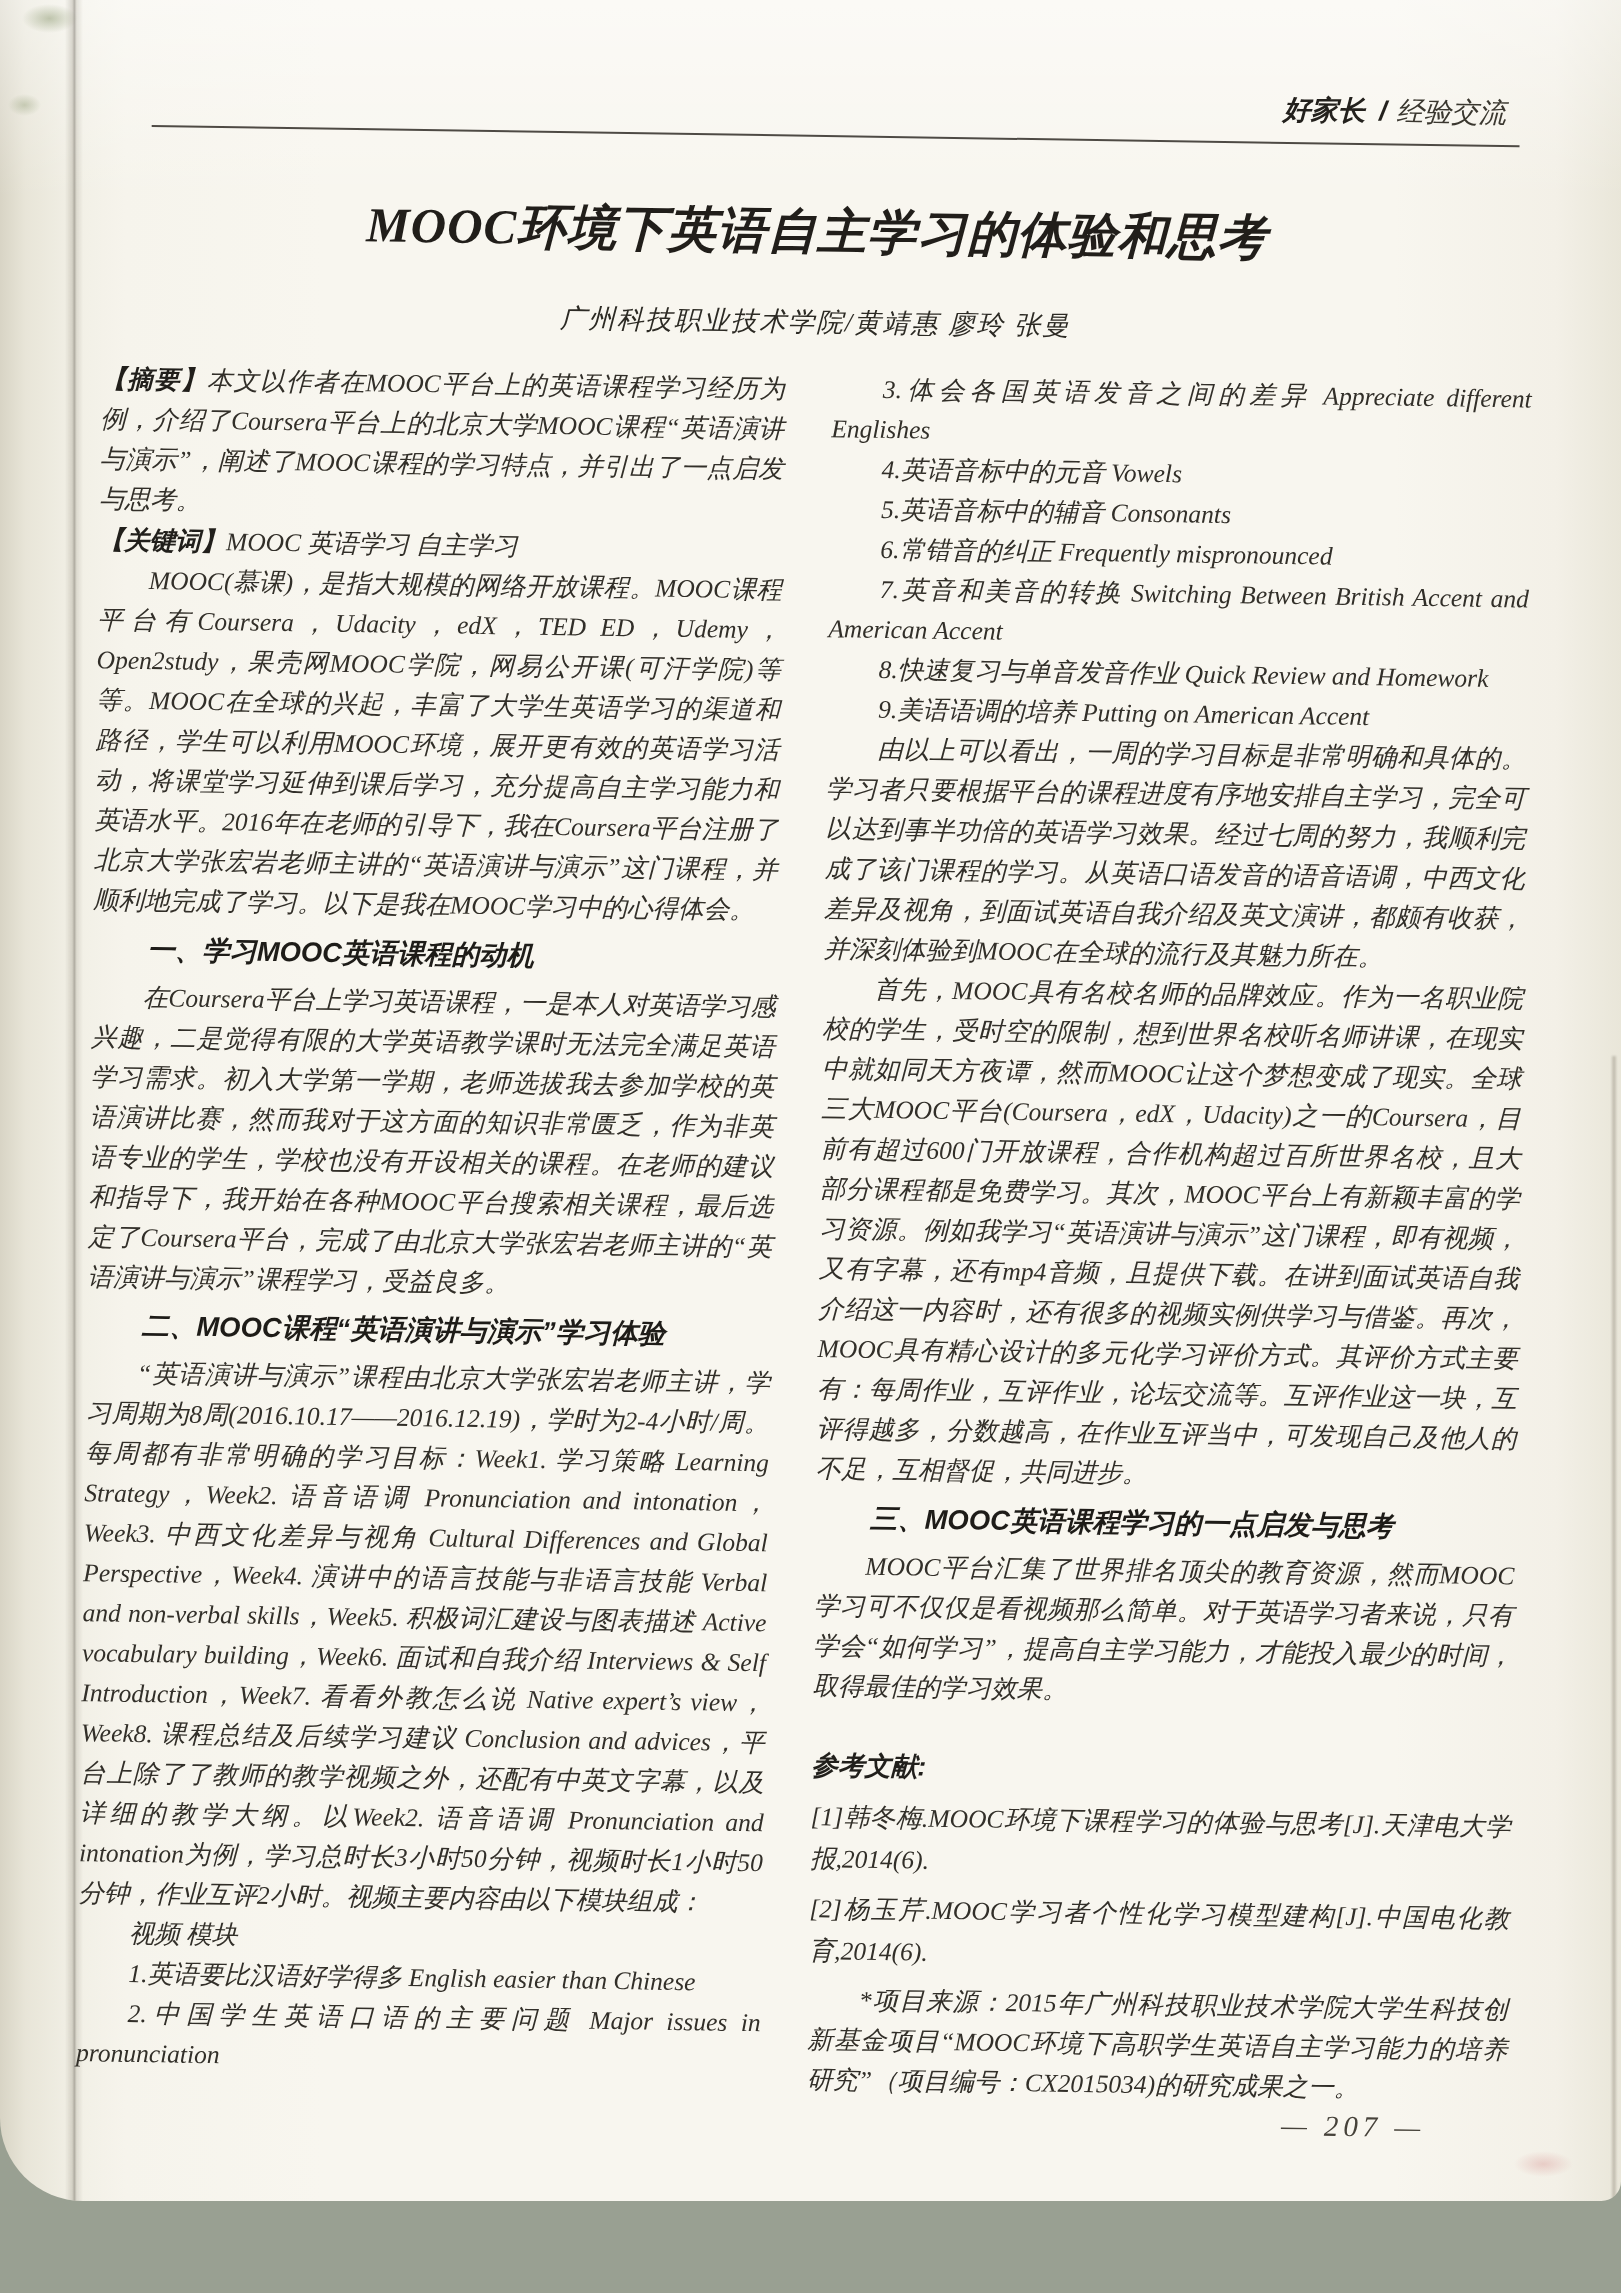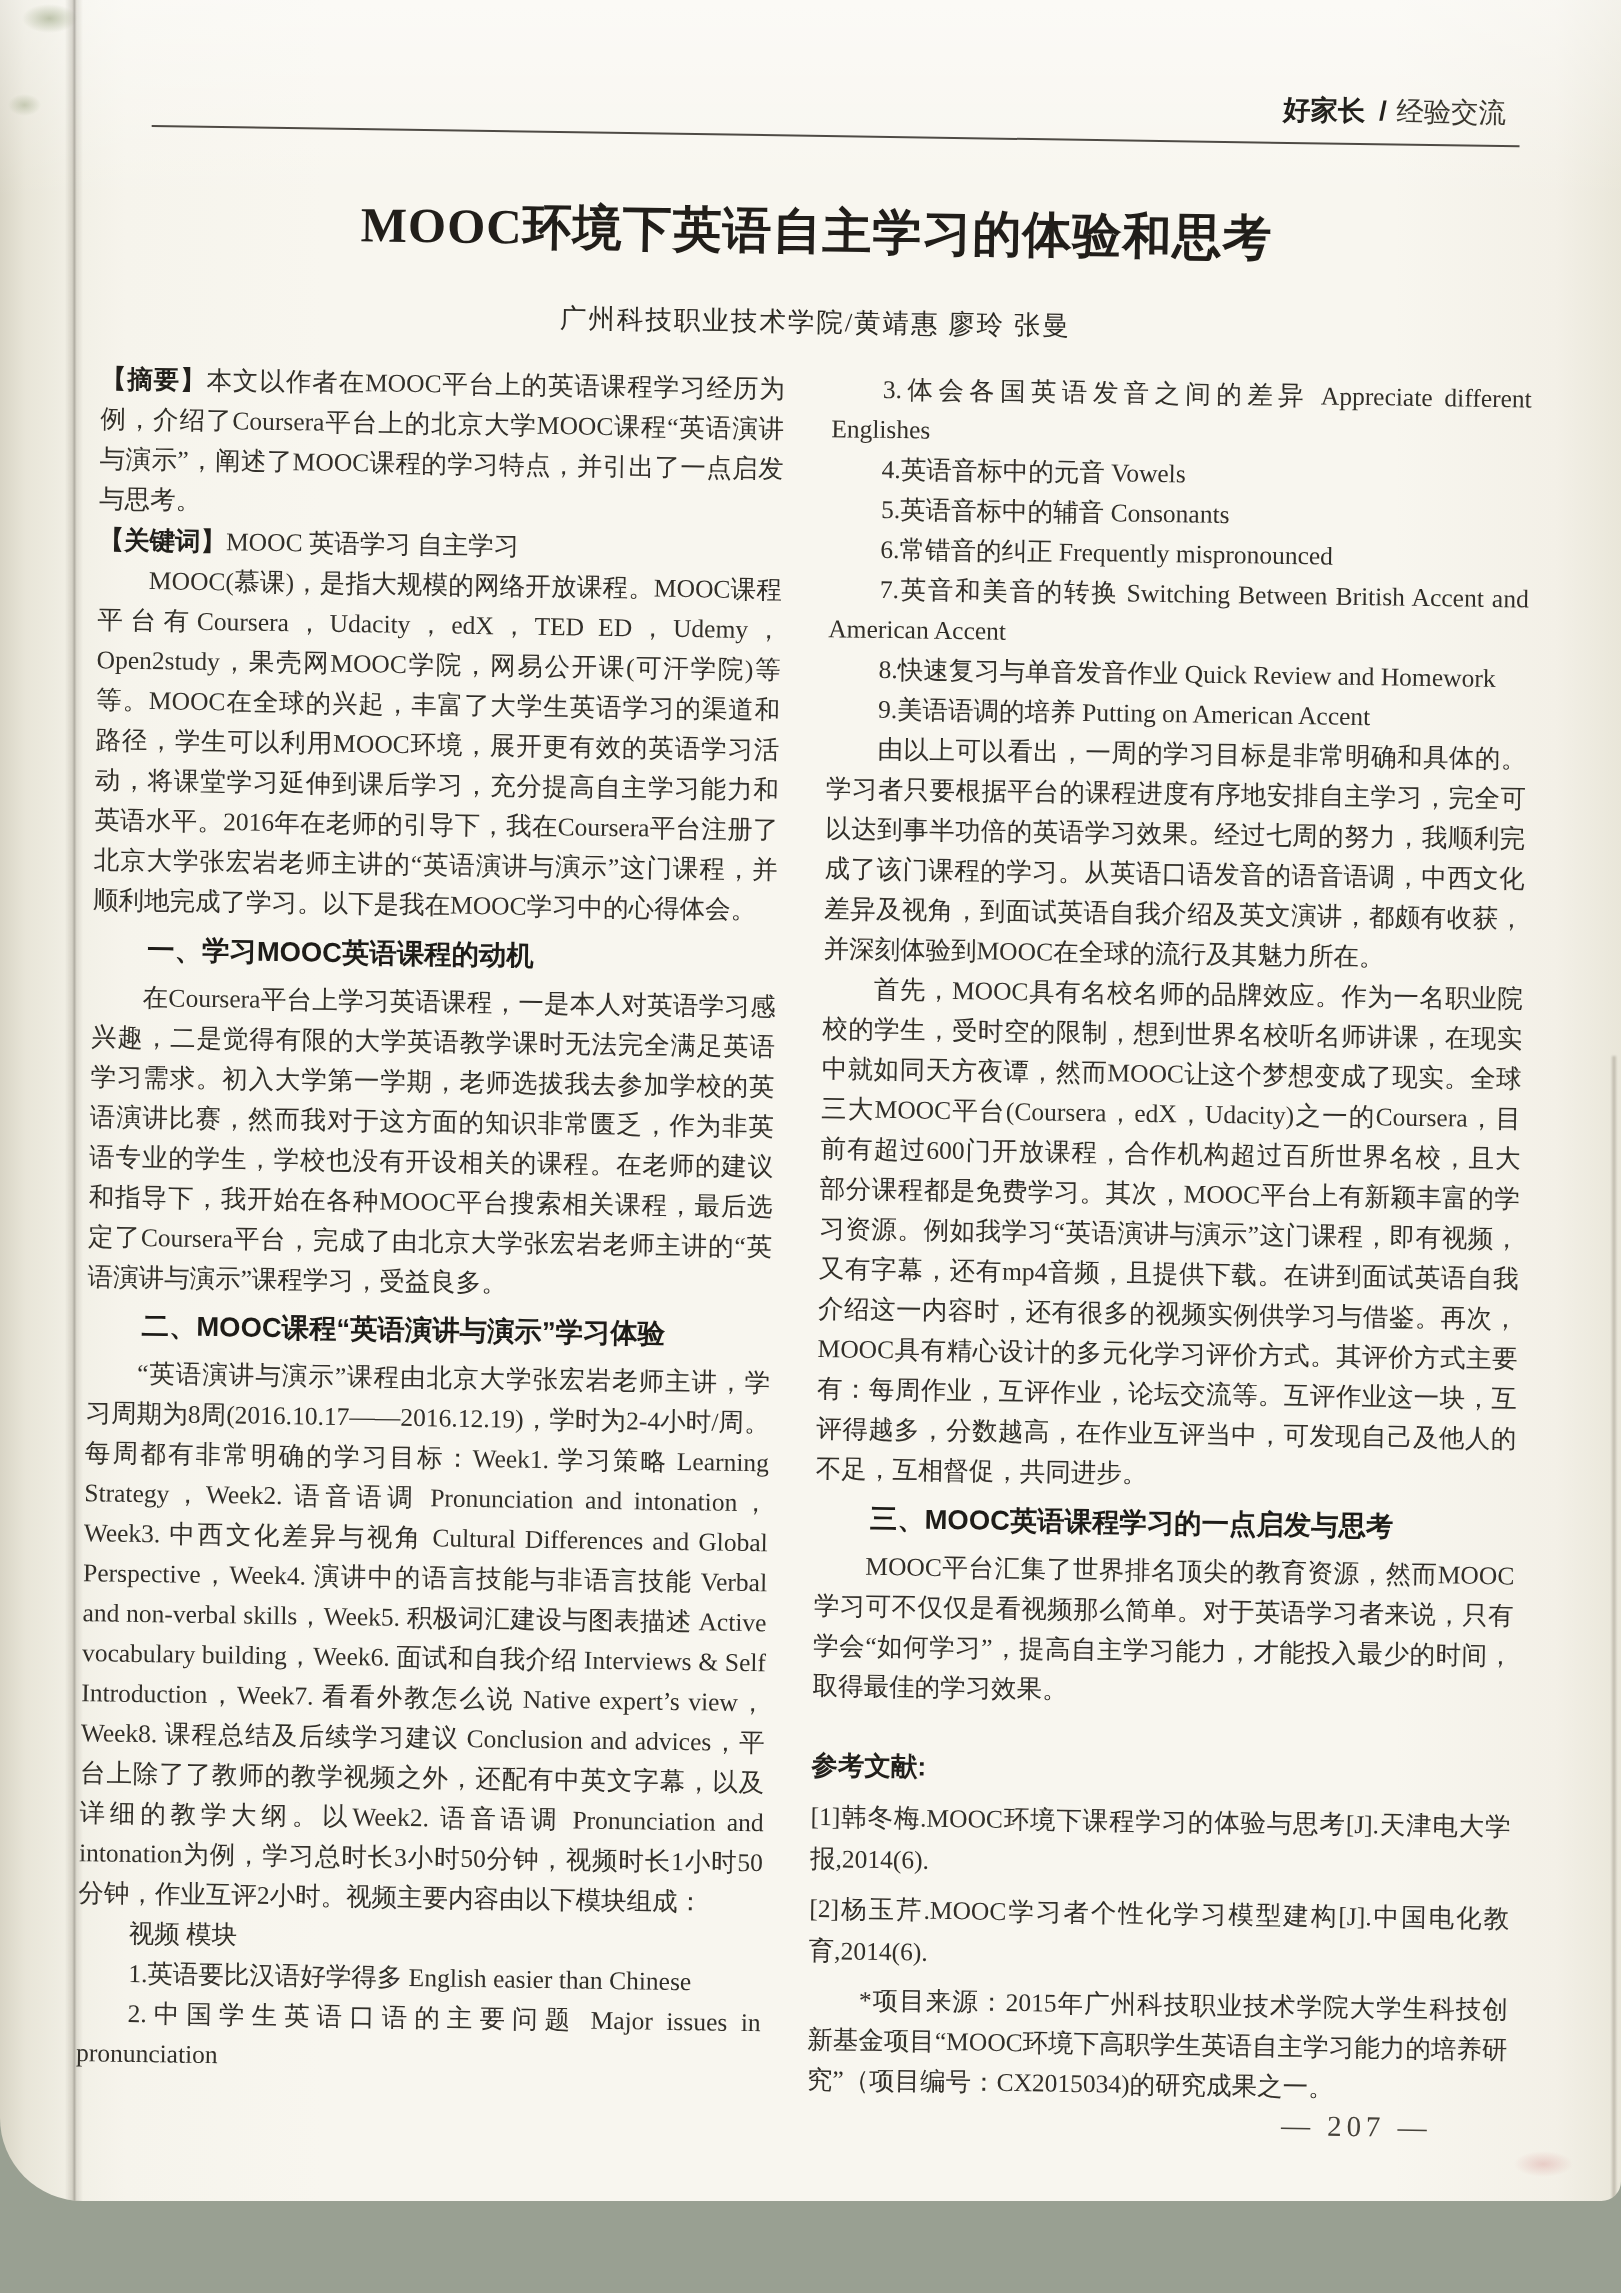--- a/index.html
+++ b/index.html
@@ -2,21 +2,21 @@
 <html><head>
 <meta charset="utf-8">
 <style>
   html,body{margin:0;padding:0;}
   body{
     width:1621px;height:2294px;
     background:#99a092;
     overflow:hidden;
     font-family:"Liberation Serif","DejaVu Serif",serif;
   }
-  .stage{position:relative;width:1379px;height:2294px;}
+  .stage{position:relative;width:1379px;height:2294px;font-style:italic;}
 
   .paper{
     position:absolute;left:0;top:0;width:1621px;height:2201px;
     overflow:hidden;
     border-radius:0 0 19.6px 83px;
     background:
       linear-gradient(180deg, rgba(255,255,255,0.45) 0%, rgba(255,255,255,0) 9%),
       linear-gradient(90deg,
         #d8d4c5 0px, #e8e5d8 25.5px, #f1efe5 71px, #f6f4ec 125px,
         #f8f6ef 20%, #f8f6ef 86%, #f3f0e7 96%, #e9e6d9 100%);

